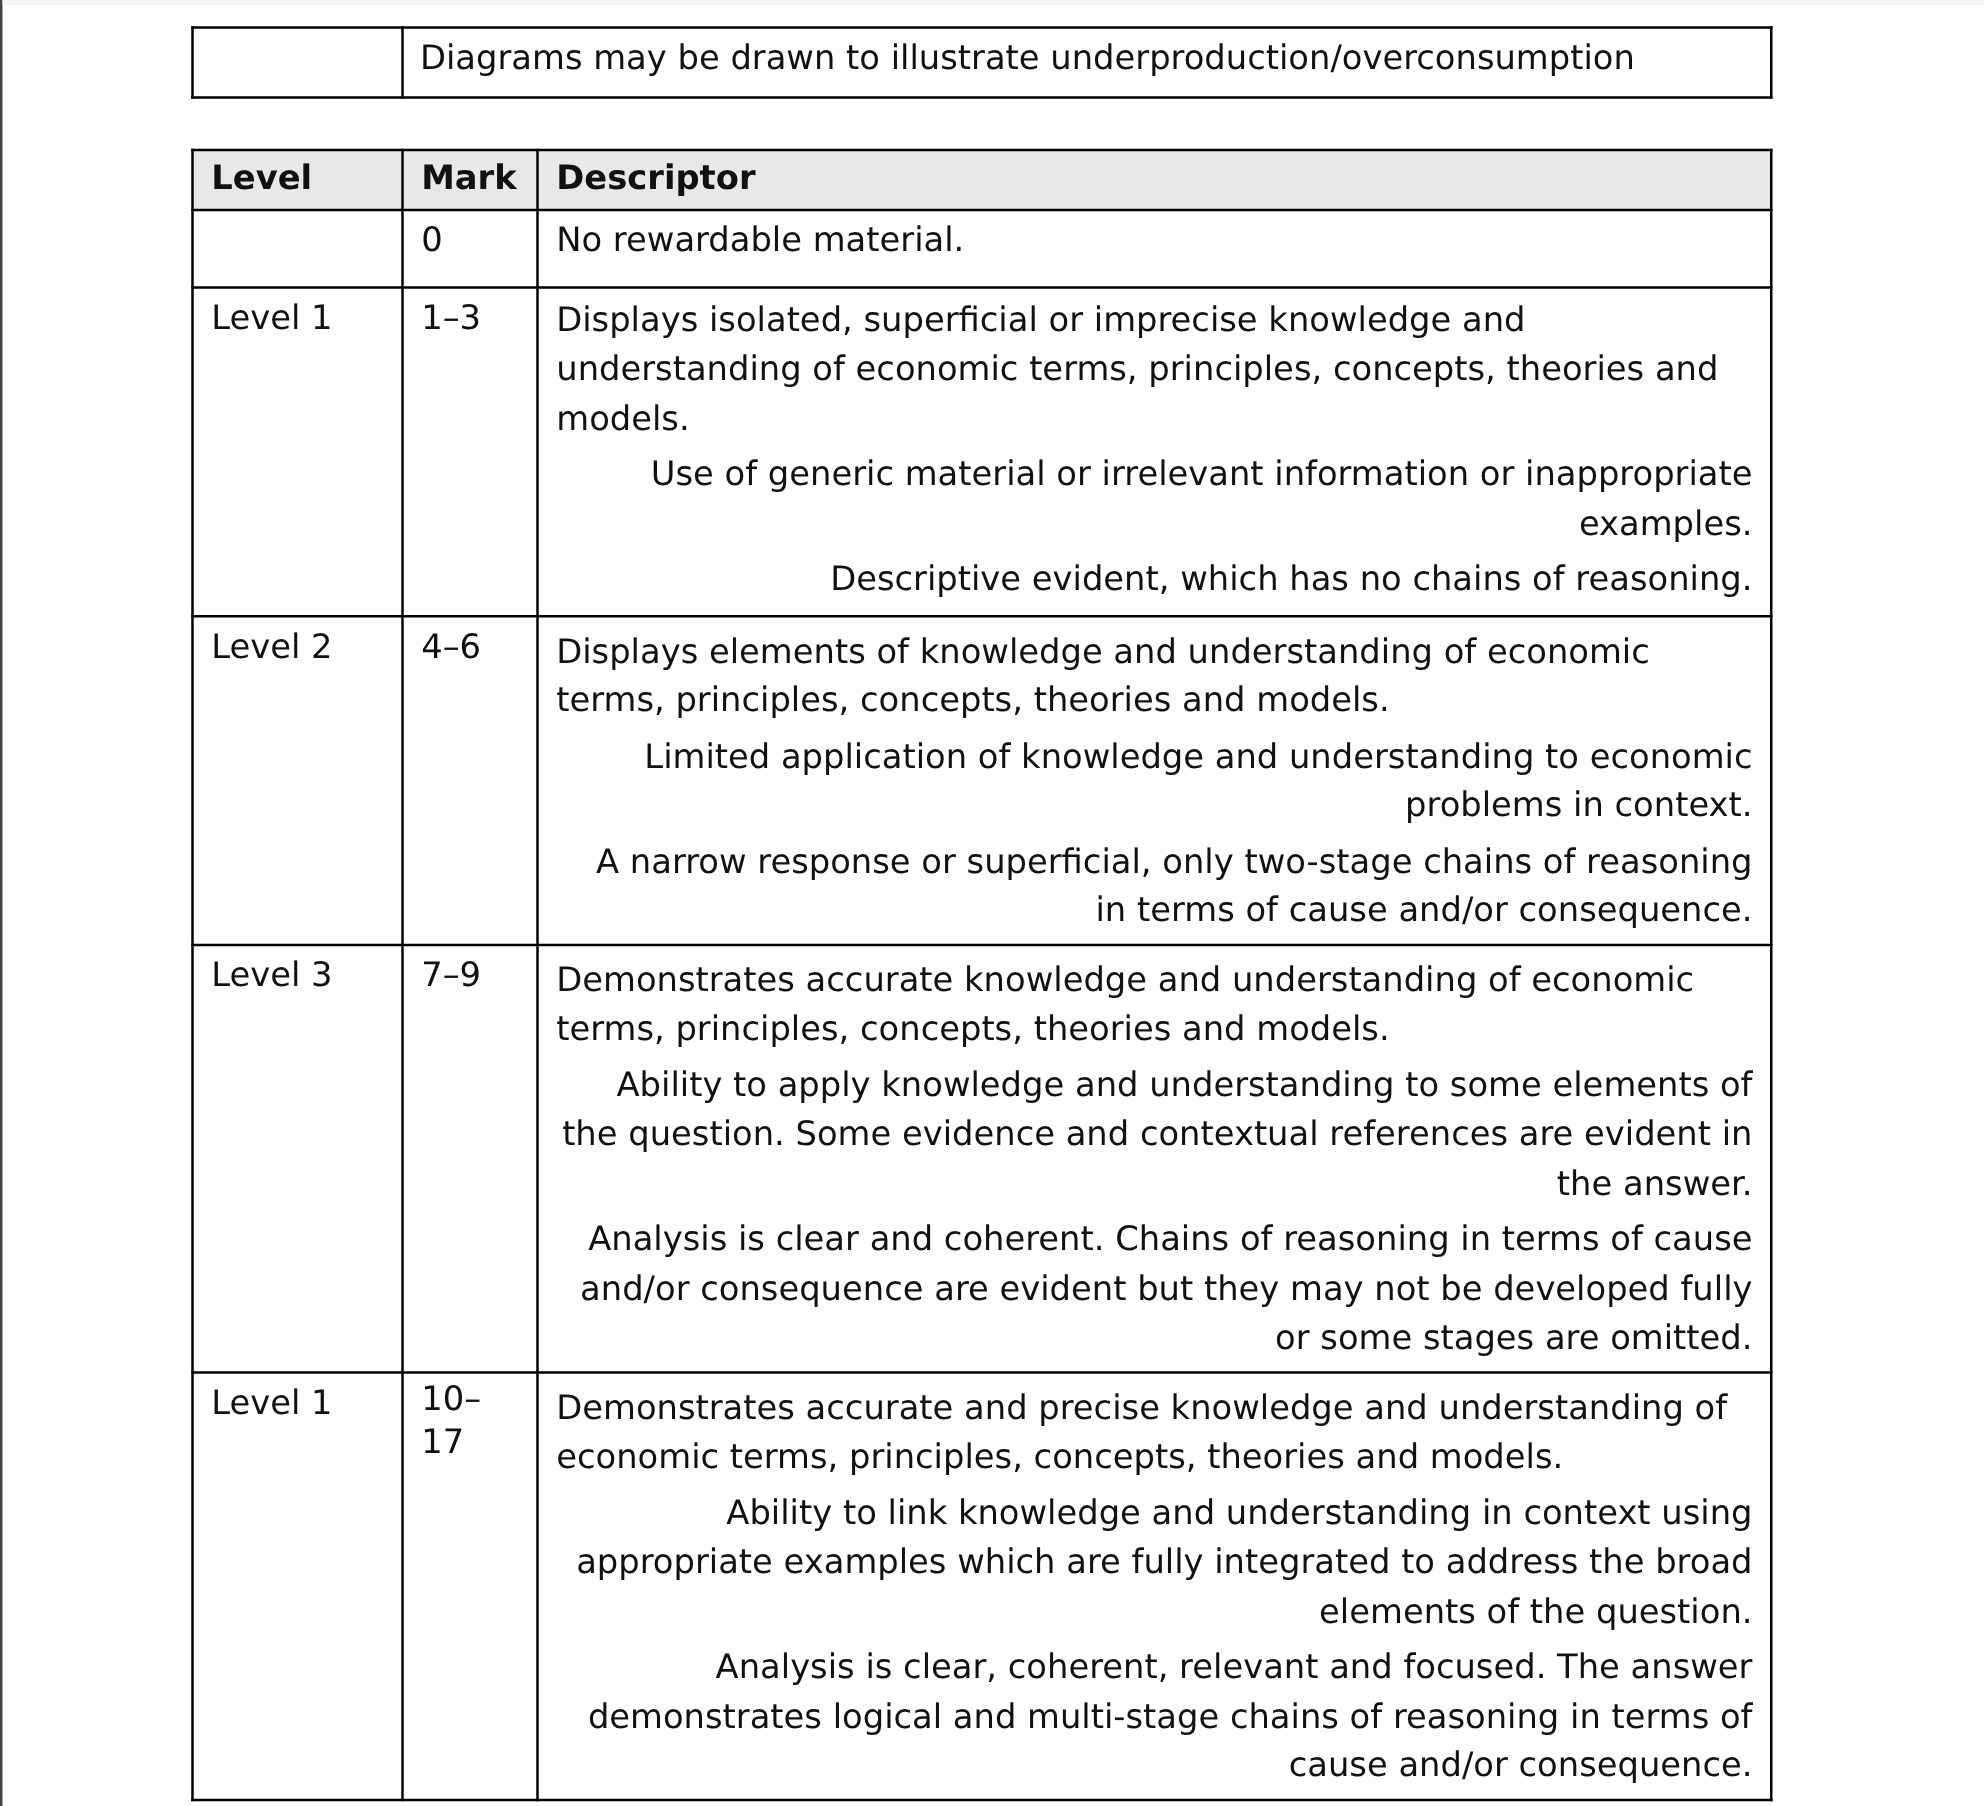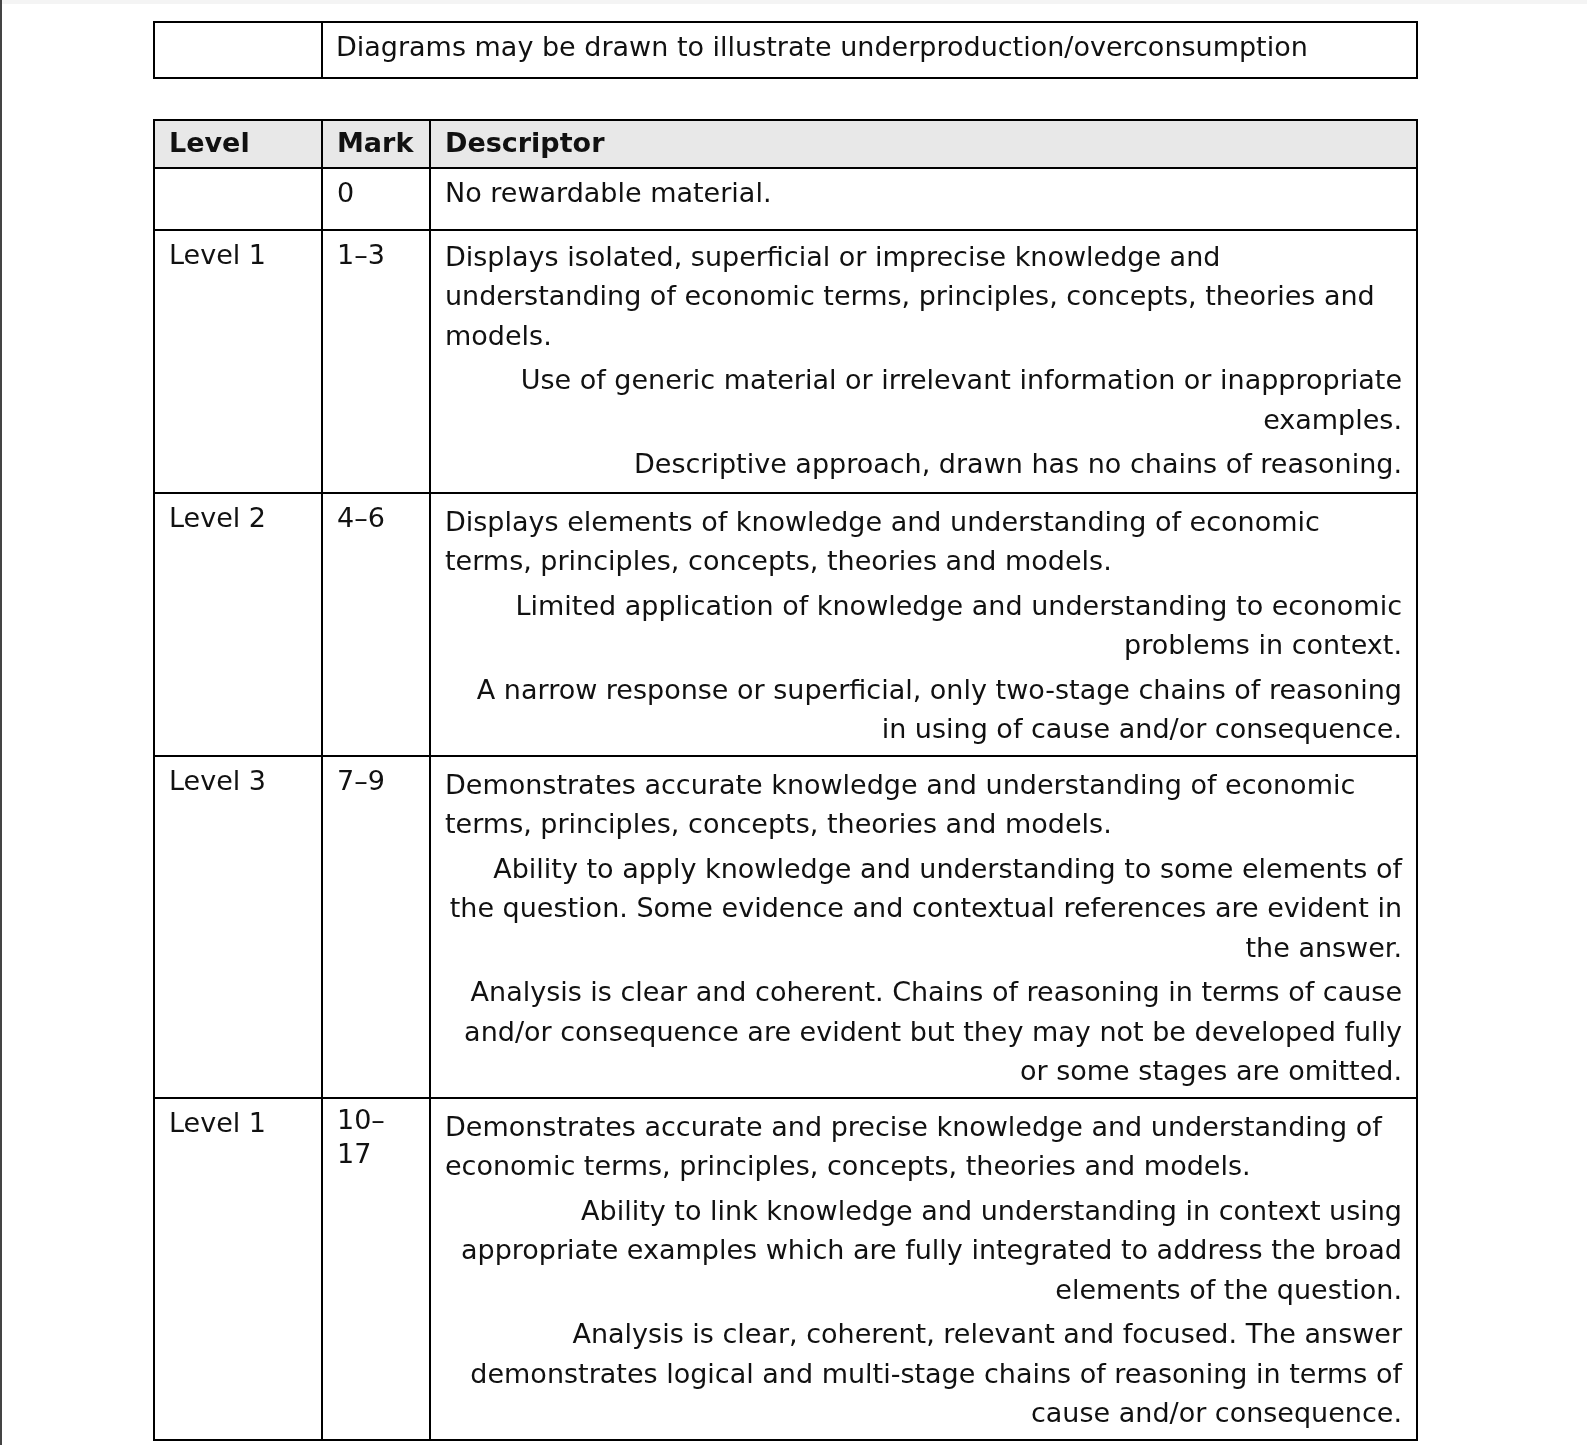--- a/index.html
+++ b/index.html
@@ -65,30 +65,30 @@
       <td class="desc first-row">
         <p>No rewardable material.</p>
       </td>
     </tr>
     <tr style="height:263px">
       <td class="lv">Level 1</td>
       <td class="mk">1–3</td>
       <td class="desc">
         <p>Displays isolated, superficial or imprecise knowledge and understanding of economic terms, principles, concepts, theories and models.</p>
         <p>Use of generic material or irrelevant information or inappropriate examples.</p>
-        <p>Descriptive approach, drawn has no chains of reasoning.</p>
+        <p>Descriptive evident, which has no chains of reasoning.</p>
       </td>
     </tr>
     <tr style="height:262px">
       <td class="lv">Level 2</td>
       <td class="mk">4–6</td>
       <td class="desc pad">
         <p>Displays elements of knowledge and understanding of economic terms, principles, concepts, theories and models.</p>
         <p>Limited application of knowledge and understanding to economic problems in context.</p>
-        <p>A narrow response or superficial, only two-stage chains of reasoning in using of cause and/or consequence.</p>
+        <p>A narrow response or superficial, only two-stage chains of reasoning in terms of cause and/or consequence.</p>
       </td>
     </tr>
     <tr style="height:342px">
       <td class="lv">Level 3</td>
       <td class="mk">7–9</td>
       <td class="desc pad">
         <p>Demonstrates accurate knowledge and understanding of economic terms, principles, concepts, theories and models.</p>
         <p>Ability to apply knowledge and understanding to some elements of the question. Some evidence and contextual references are evident in the answer.</p>
         <p>Analysis is clear and coherent. Chains of reasoning in terms of cause and/or consequence are evident but they may not be developed fully or some stages are omitted.</p>
       </td>

